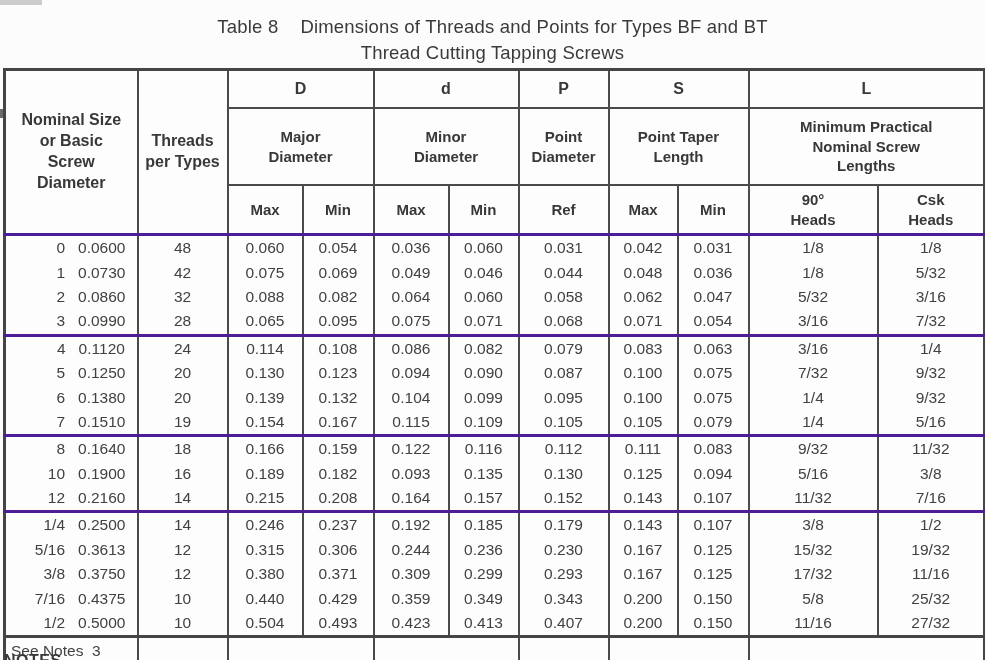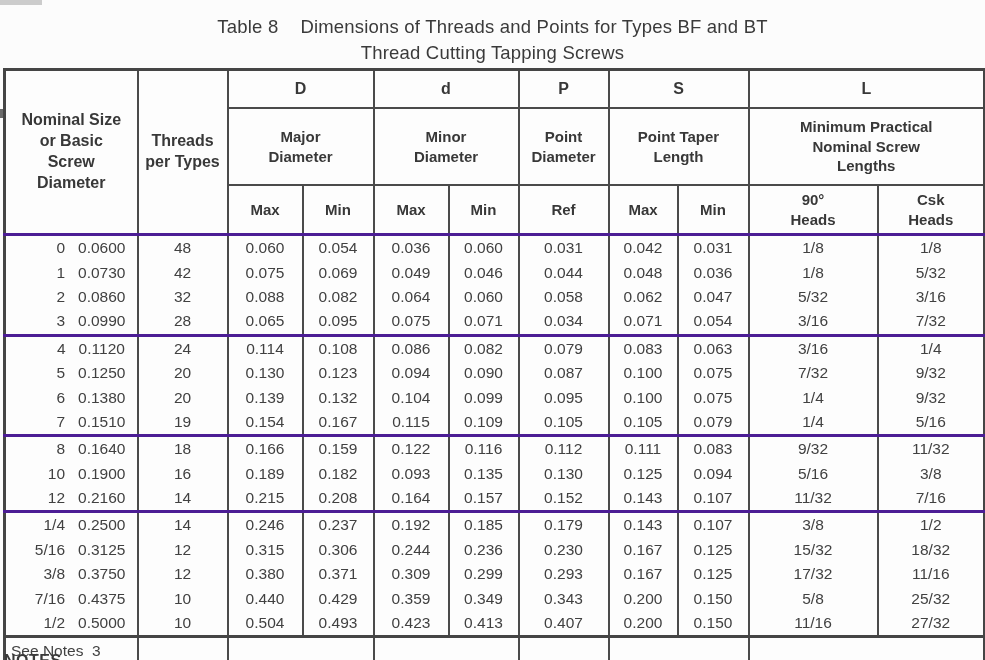--- a/index.html
+++ b/index.html
@@ -159,21 +159,21 @@
           <td>5/32</td>
           <td>3/16</td>
         </tr>
         <tr>
           <td class="c-nom"><span class="nom-size">3</span><span class="nom-dec">0.0990</span></td>
           <td>28</td>
           <td>0.065</td>
           <td>0.095</td>
           <td>0.075</td>
           <td>0.071</td>
-          <td>0.034</td>
+          <td>0.068</td>
           <td>0.071</td>
           <td>0.054</td>
           <td>3/16</td>
           <td>7/32</td>
         </tr>
       </tbody>
       <tbody class="group">
         <tr>
           <td class="c-nom"><span class="nom-size">4</span><span class="nom-dec">0.1120</span></td>
           <td>24</td>
@@ -276,31 +276,31 @@
           <td>0.237</td>
           <td>0.192</td>
           <td>0.185</td>
           <td>0.179</td>
           <td>0.143</td>
           <td>0.107</td>
           <td>3/8</td>
           <td>1/2</td>
         </tr>
         <tr>
-          <td class="c-nom"><span class="nom-size">5/16</span><span class="nom-dec">0.3125</span></td>
+          <td class="c-nom"><span class="nom-size">5/16</span><span class="nom-dec">0.3613</span></td>
           <td>12</td>
           <td>0.315</td>
           <td>0.306</td>
           <td>0.244</td>
           <td>0.236</td>
           <td>0.230</td>
           <td>0.167</td>
           <td>0.125</td>
           <td>15/32</td>
-          <td>18/32</td>
+          <td>19/32</td>
         </tr>
         <tr>
           <td class="c-nom"><span class="nom-size">3/8</span><span class="nom-dec">0.3750</span></td>
           <td>12</td>
           <td>0.380</td>
           <td>0.371</td>
           <td>0.309</td>
           <td>0.299</td>
           <td>0.293</td>
           <td>0.167</td>

